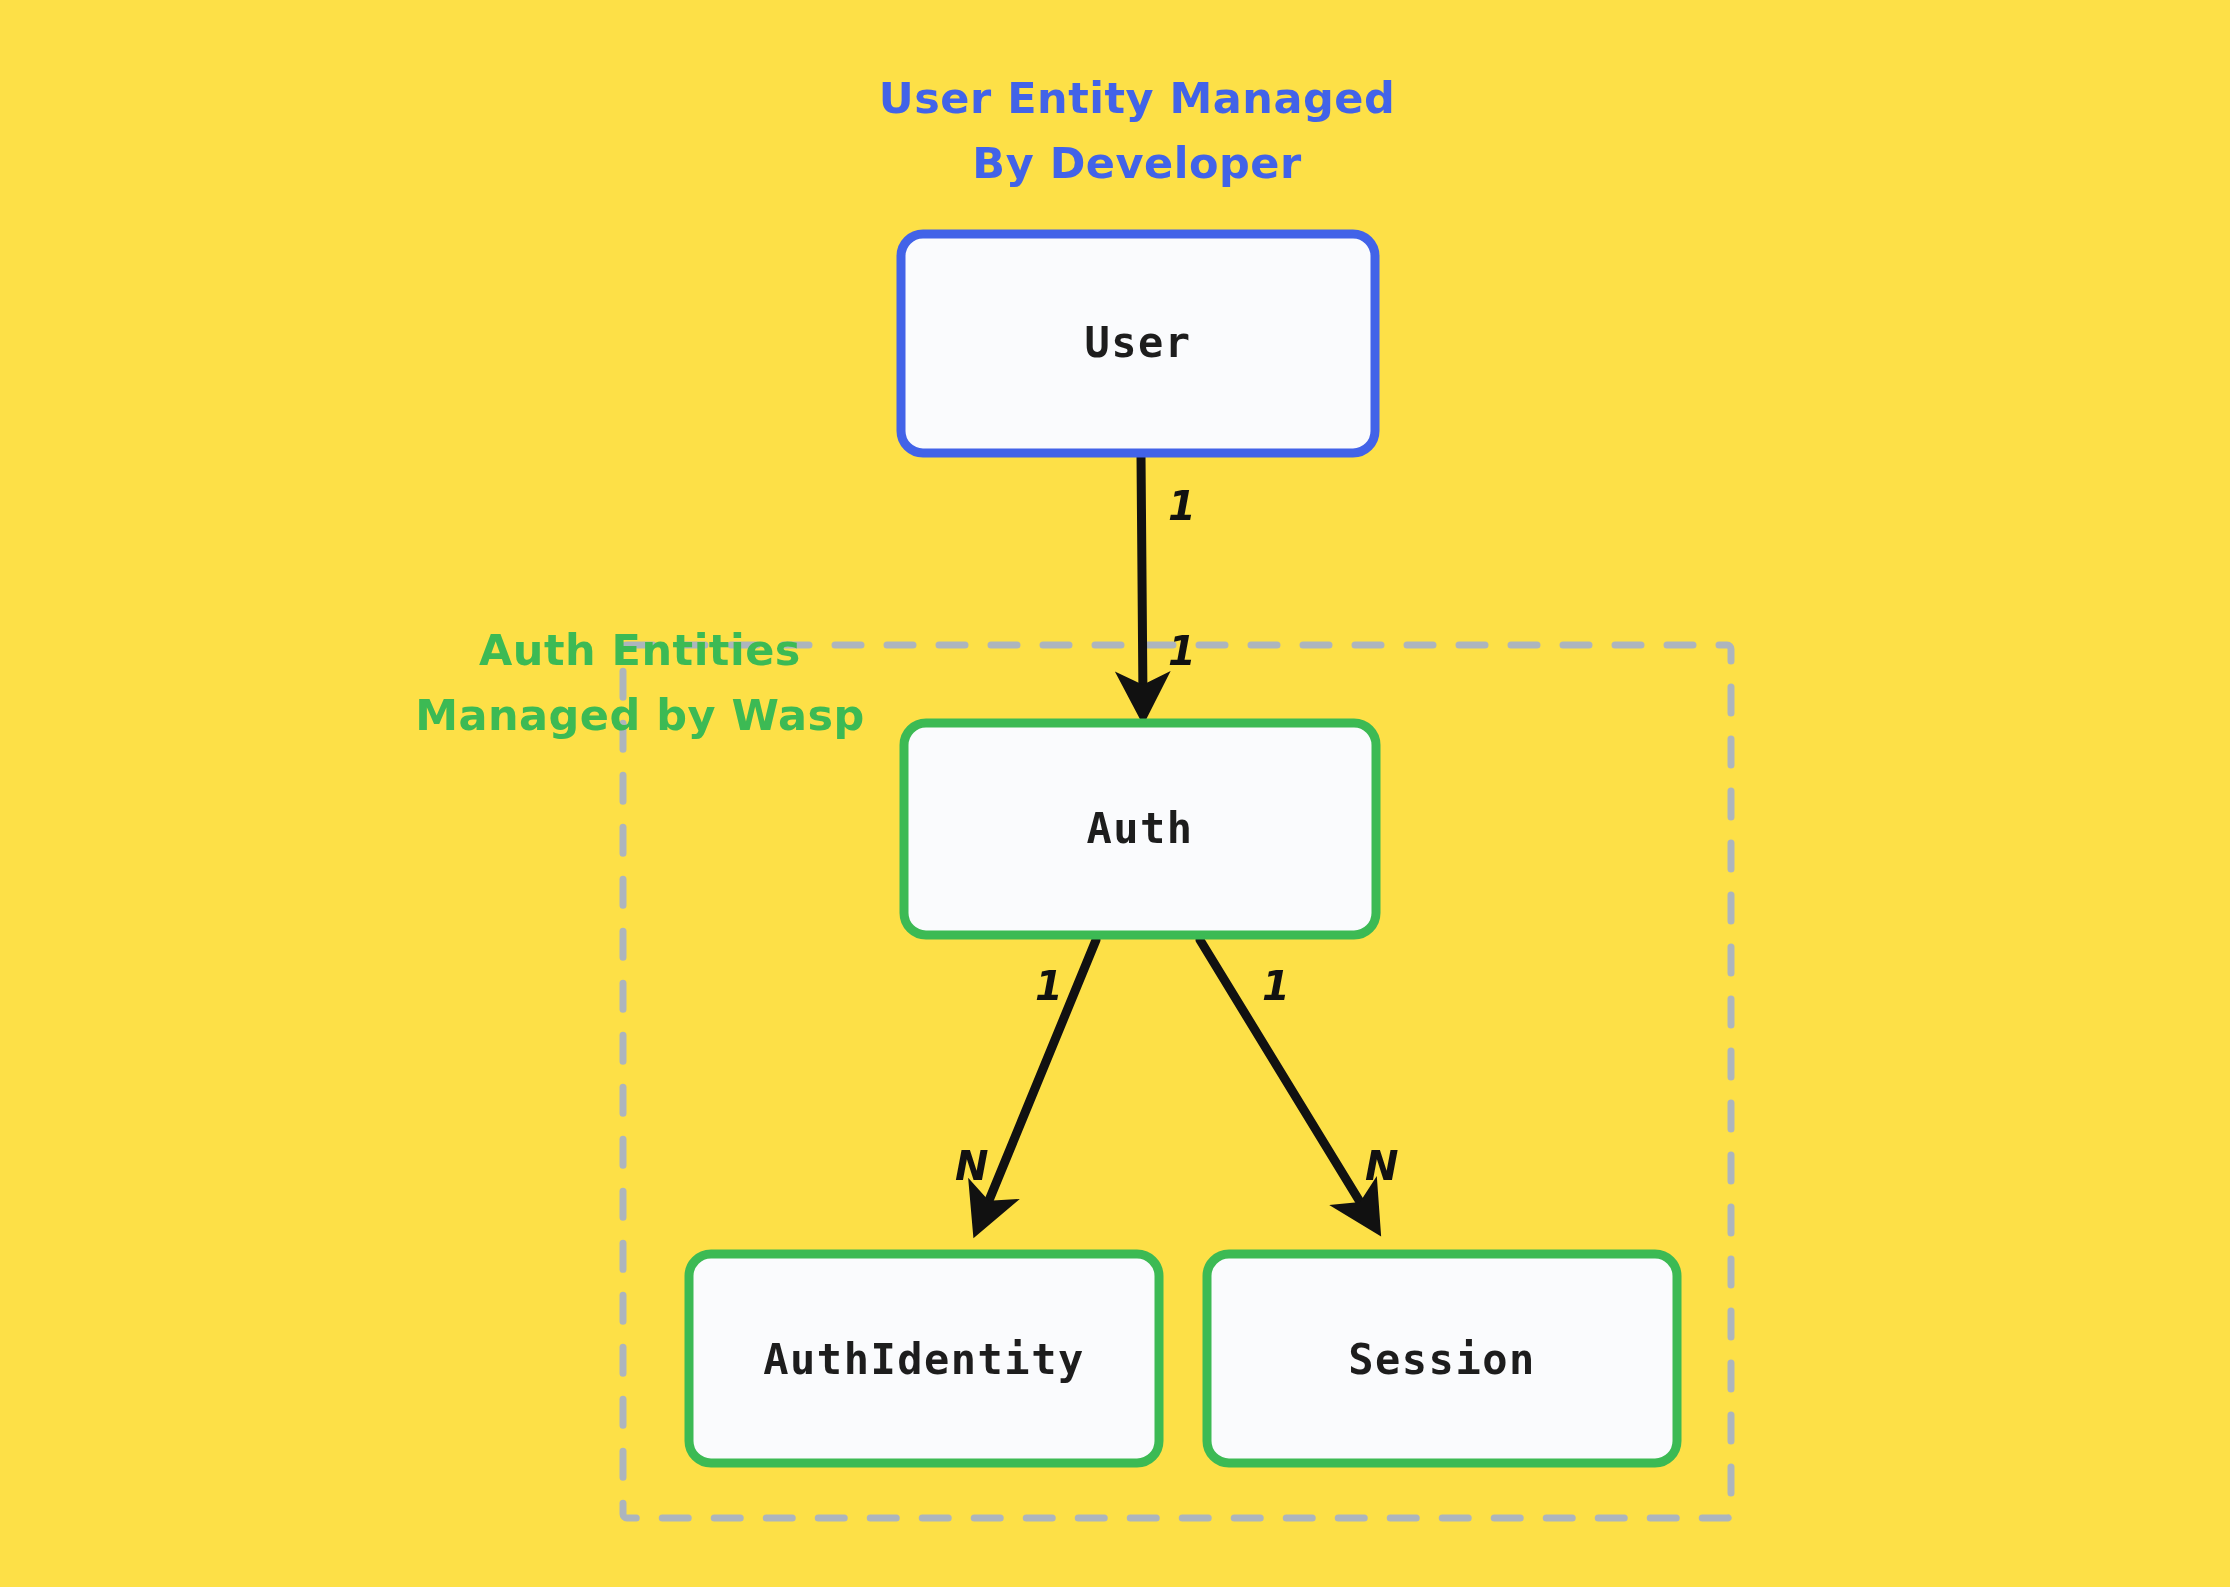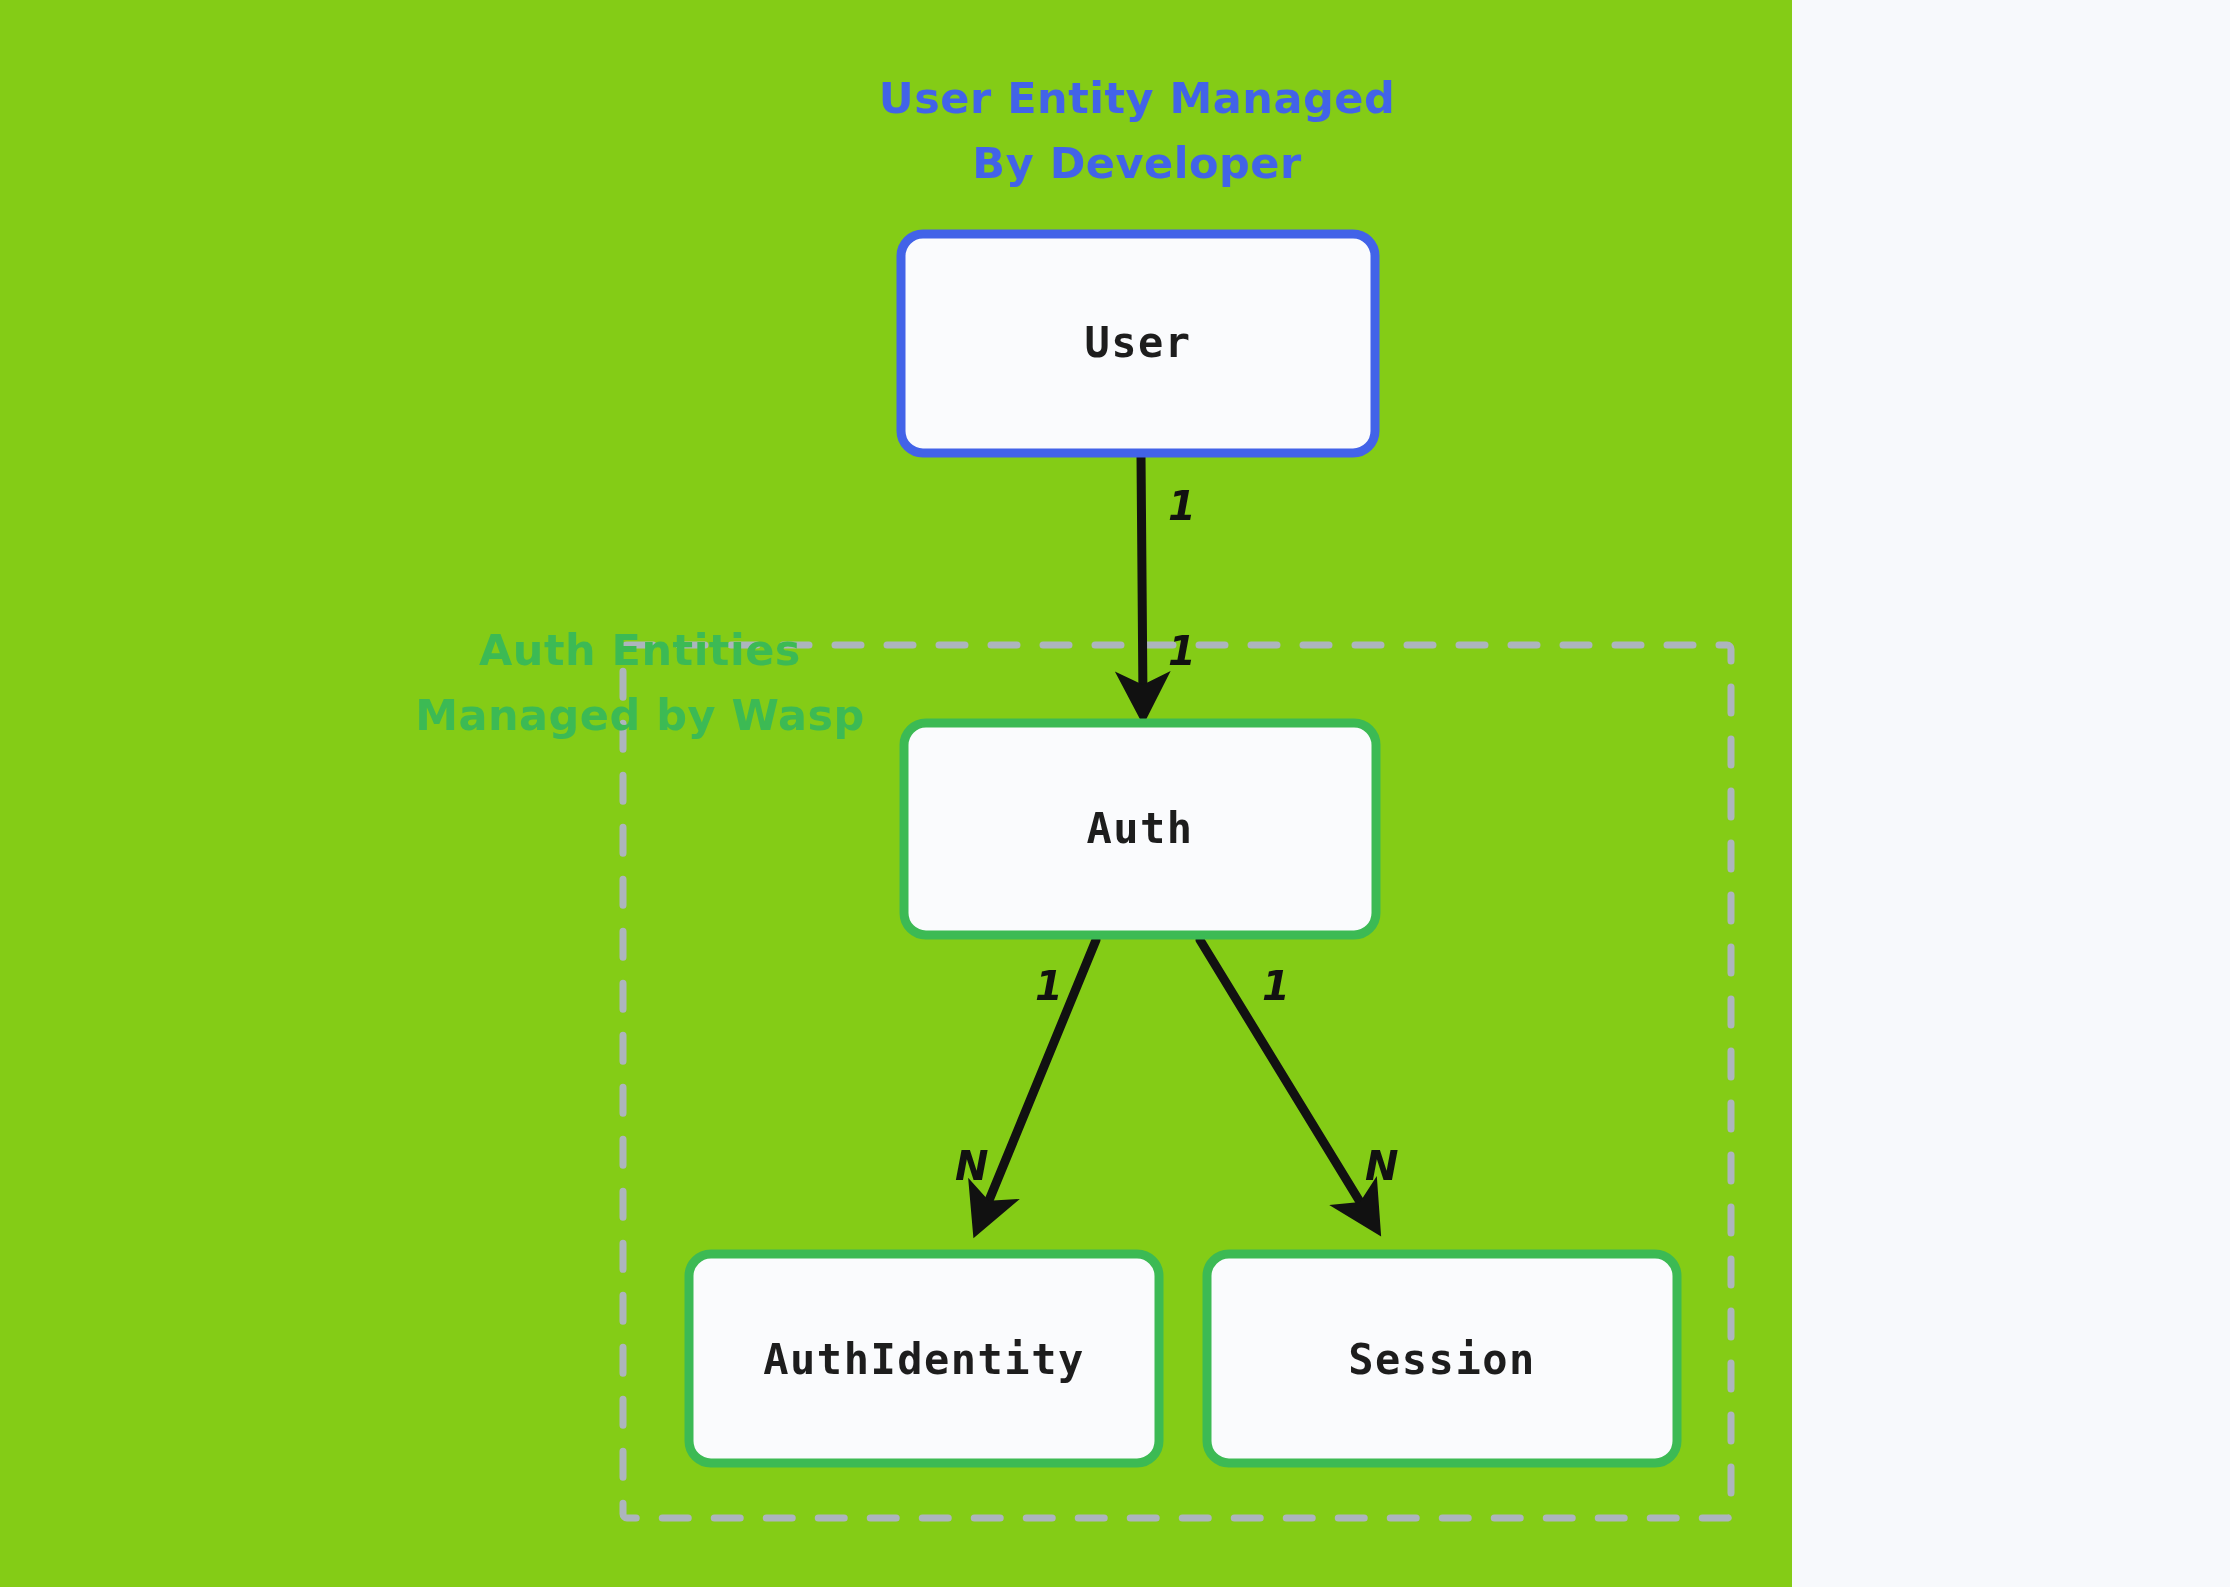--- a/index.html
+++ b/index.html
@@ -8,23 +8,23 @@
     background: #f7f9fc;
   }
   body {
     width: 2230px;
     height: 1587px;
     overflow: hidden;
     font-family: "DejaVu Sans", sans-serif;
   }
   #canvas {
     position: relative;
-    width: 1792px;
+    width: 2230px;
     height: 1587px;
-    background: #84cc16;
+    background: #fde047;
   }
   svg#diagram {
     position: absolute;
     top: 0;
     left: 0;
     width: 2230px;
     height: 1587px;
   }
   .grp-label {
     font-family: "DejaVu Sans", sans-serif;

